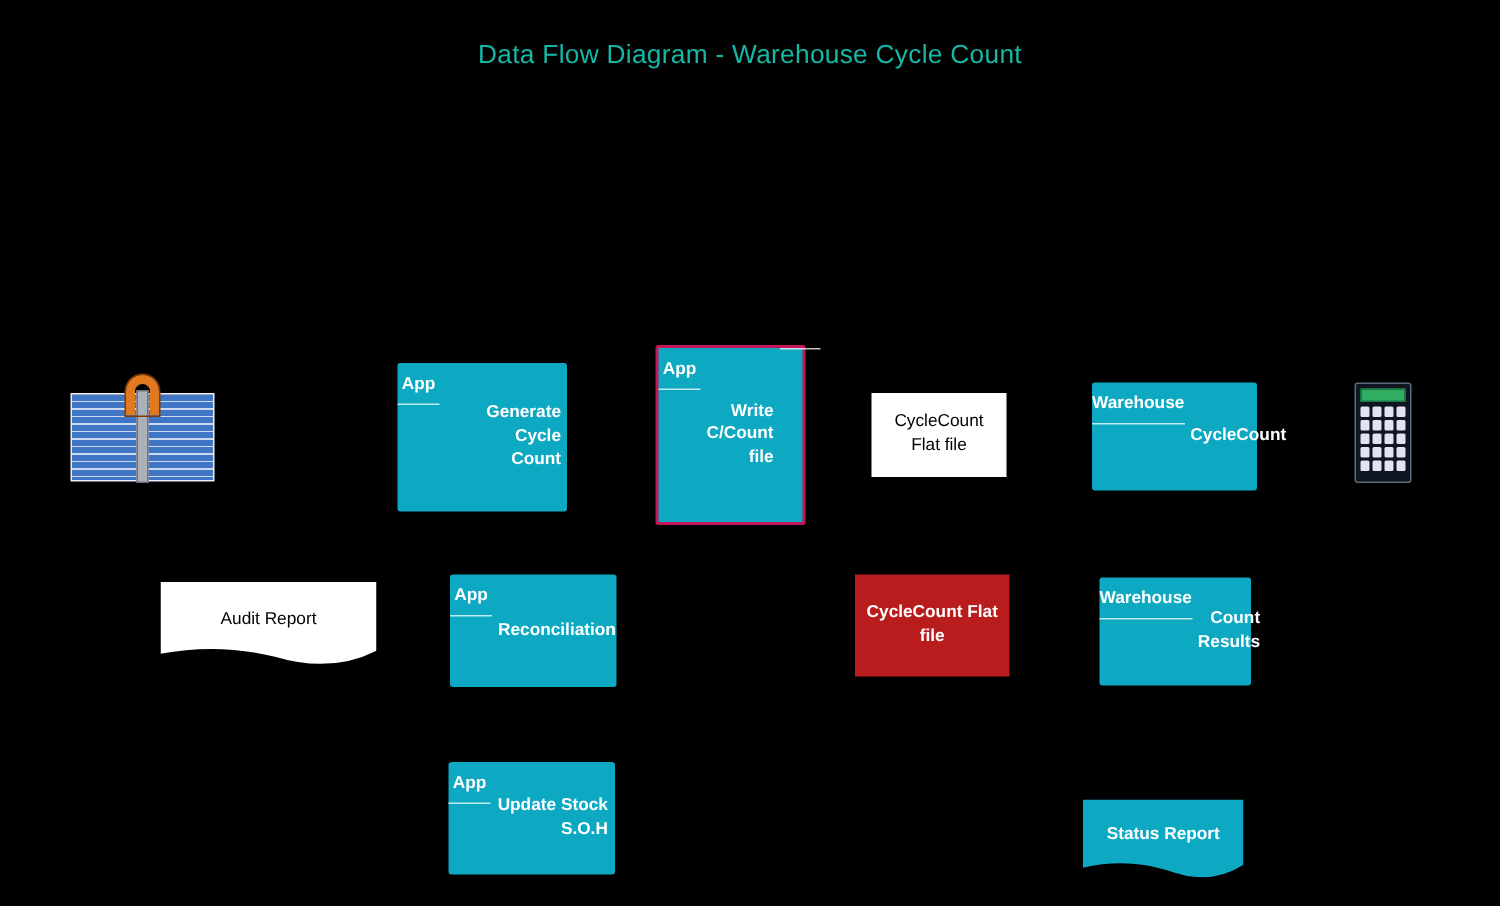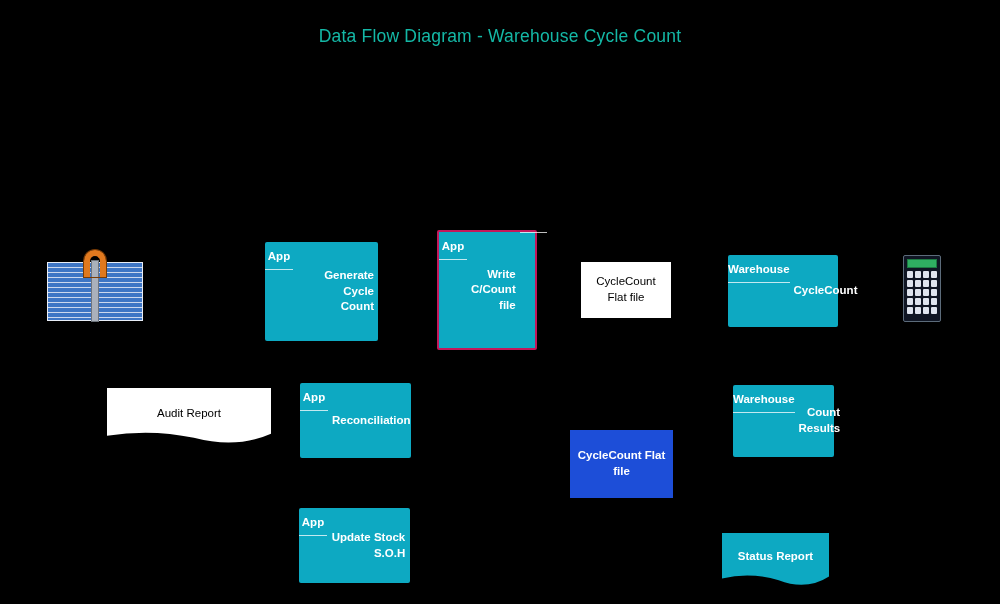--- a/index.html
+++ b/index.html
@@ -69,31 +69,30 @@
     display: flex;
     align-items: center;
     justify-content: center;
     text-align: center;
     font-size: 11.5px;
     white-space: pre-line;
     line-height: 1.35;
   }
   .crimsonbox {
     position: absolute;
-    background: #1d4ed8;
+    background: #b91c1c;
     color: #ffffff;
     display: flex;
     align-items: center;
     justify-content: center;
     text-align: center;
     font-size: 11.5px;
     font-weight: bold;
     white-space: pre-line;
     line-height: 1.35;
-    margin-top: 47px;
   }
 
   
   .doc { position: absolute; }
   .doc svg { position: absolute; left: 0; top: 0; width: 100%; height: 100%; display: block; }
   .doc-label {
     position: absolute;
     left: 0; right: 0; top: 0; bottom: 12px;
     display: flex;
     align-items: center;
@@ -220,21 +219,21 @@
         <i></i>
         <i></i>
         <i></i>
       <i></i>
         <i></i>
         <i></i>
         <i></i>
     </div>
   </div>
 
-  <div class="doc" style="left:107px; top:388px; width:164px; height:61px;">
+  <div class="doc" style="left:107px; top:388px; width:144px; height:61px;">
     <svg viewBox="0 0 100 60" preserveAspectRatio="none">
       <path d="M0 0 H100 V45 Q79 60 53 49 Q27 40 0 47 Z" fill="#ffffff"></path>
     </svg>
     <div class="doc-label dark">Audit Report</div>
   </div>
 
   <div class="process" style="left:300px; top:383px; width:111px; height:75px;">
     <div class="process-header">App</div>
     <div class="process-body">Reconciliation</div>
   </div>

